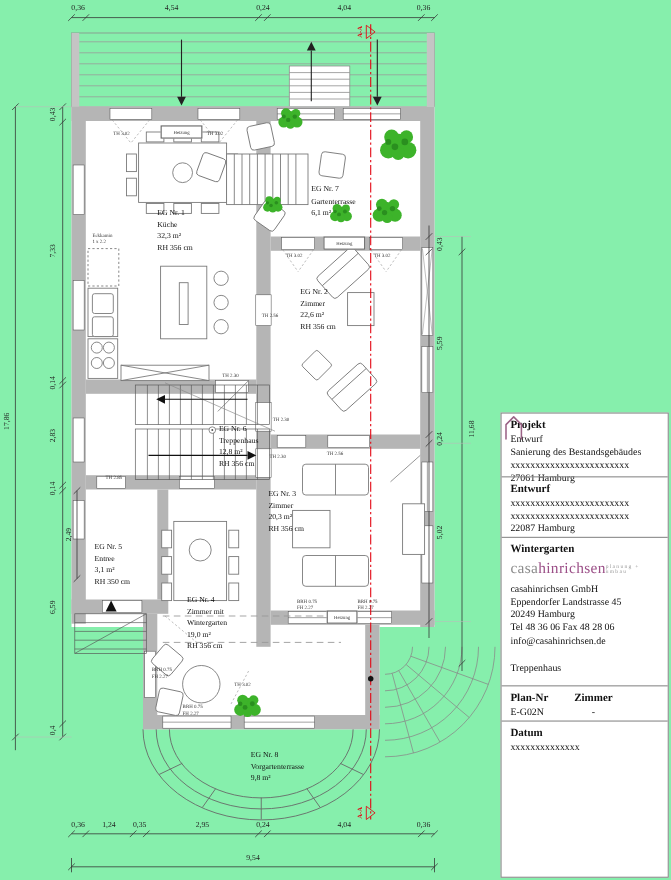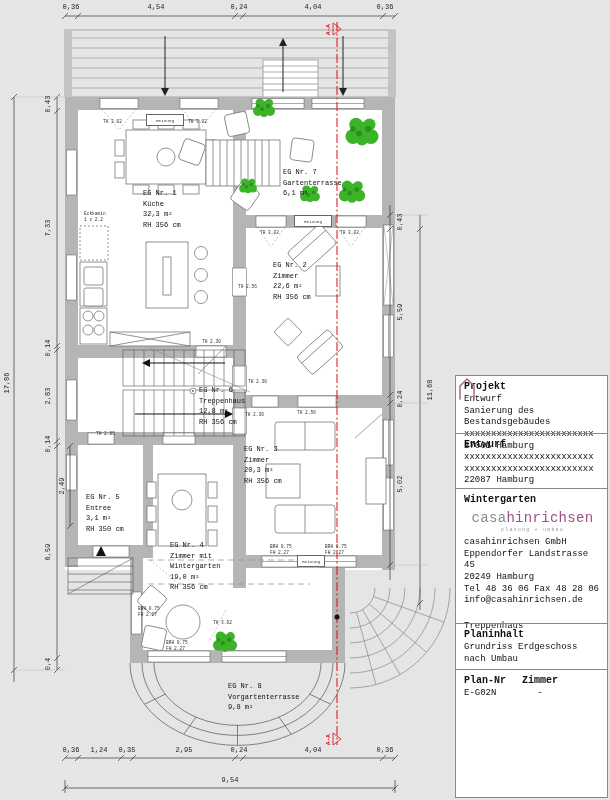--- a/index.html
+++ b/index.html
@@ -1,17 +1,17 @@
 <!DOCTYPE html>
 <html><head>
 <meta charset="utf-8">
 <style>
   html,body{margin:0;padding:0;background:#fff;}
-  .canvas{position:relative;width:610px;height:800px;background:#e5e5e5;
-          font-family:Liberation Mono, monospace;overflow:hidden;}
+  .canvas{position:relative;width:610px;height:800px;background:#86efac;
+          font-family:Liberation Serif, serif;overflow:hidden;}
   .canvas svg{position:absolute;left:0;top:0;}
   .lab{position:absolute;white-space:pre-line;color:#111;}
   .room{font-size:7px;line-height:1.5;}
   .dimh{font-size:7px;transform:translateX(-50%);color:#222;}
   .dimv{font-size:7px;color:#222;width:0;height:0;display:flex;align-items:center;justify-content:center;}
   .dimv span{transform:rotate(-90deg);white-space:nowrap;}
   .tiny{font-size:4.5px;color:#333;line-height:1.35;}
   .heiz{position:absolute;border:0.5px solid #666;background:#fff;font-size:4.3px;color:#333;
         display:flex;align-items:center;justify-content:center;}
   .secv{position:absolute;width:0;height:0;display:flex;align-items:center;justify-content:center;
@@ -20,21 +20,21 @@
 
   
   .tb{position:absolute;left:455px;top:375px;width:153px;height:423px;border:1.5px solid #8a8a8a;
       background:#fff;color:#111;box-sizing:border-box;display:flex;flex-direction:column;}
   .tb-sec{padding:5px 6px 4px 8px;box-sizing:border-box;}
   .tb-sec.bt{border-top:1px solid #8a8a8a;}
   .tb-h{font-weight:bold;font-size:10px;margin-bottom:2px;}
   .tb-body{white-space:pre-line;font-size:9px;line-height:1.3;}
   .tb-row{display:flex;}
   .tb-col1{width:58px;}
-  .logo{display:flex;flex-direction:column;align-items:center;margin:3px 0 4px 0;}
+  .logo{display:flex;flex-direction:row;align-items:center;margin:3px 0 4px 0;}
   .logo-word{font-size:14px;letter-spacing:0.3px;margin-top:2px;}
   .logo-tag{font-size:5px;color:#9a9a9a;letter-spacing:1.2px;margin-top:1px;}
   .unterschrift{margin-top:14px;font-size:9px;}
 </style>
 </head>
 <body>
 
 <div class="canvas">
 
 <svg width="610" height="800" viewBox="0 0 610 800">
@@ -524,32 +524,31 @@
       <div class="logo-word"><span style="color:#8a8a8a">casa</span><span style="color:#9b4f87">hinrichsen</span></div>
       <div class="logo-tag">planung + umbau</div>
     </div>
     <div class="tb-body">casahinrichsen GmbH
 Eppendorfer Landstrasse 45
 20249 Hamburg
 Tel 48 36 06  Fax 48 28 06
 info@casahinrichsen.de</div>
     <div class="unterschrift">Treppenhaus</div>
   </div>
-  <div class="tb-sec bt" style="height:46px">
-    <div class="tb-h">Planinhalt</div>
-    <div class="tb-body">Grundriss Erdgeschoss
-nach Umbau</div>
-  </div>
   <div class="tb-sec bt" style="height:32px">
     <div class="tb-row">
       <div class="tb-col1">
         <div class="tb-h">Plan-Nr</div>
         <div class="tb-body">E-G02N</div>
       </div>
       <div>
         <div class="tb-h">Zimmer</div>
         <div class="tb-body" style="text-align:center">-</div>
       </div>
     </div>
   </div>
+  <div class="tb-sec bt" style="flex:1">
+    <div class="tb-h">Datum</div>
+    <div class="tb-body">xxxxxxxxxxxxxx</div>
+  </div>
 </div>
 
 </div>
 
 </body></html>

